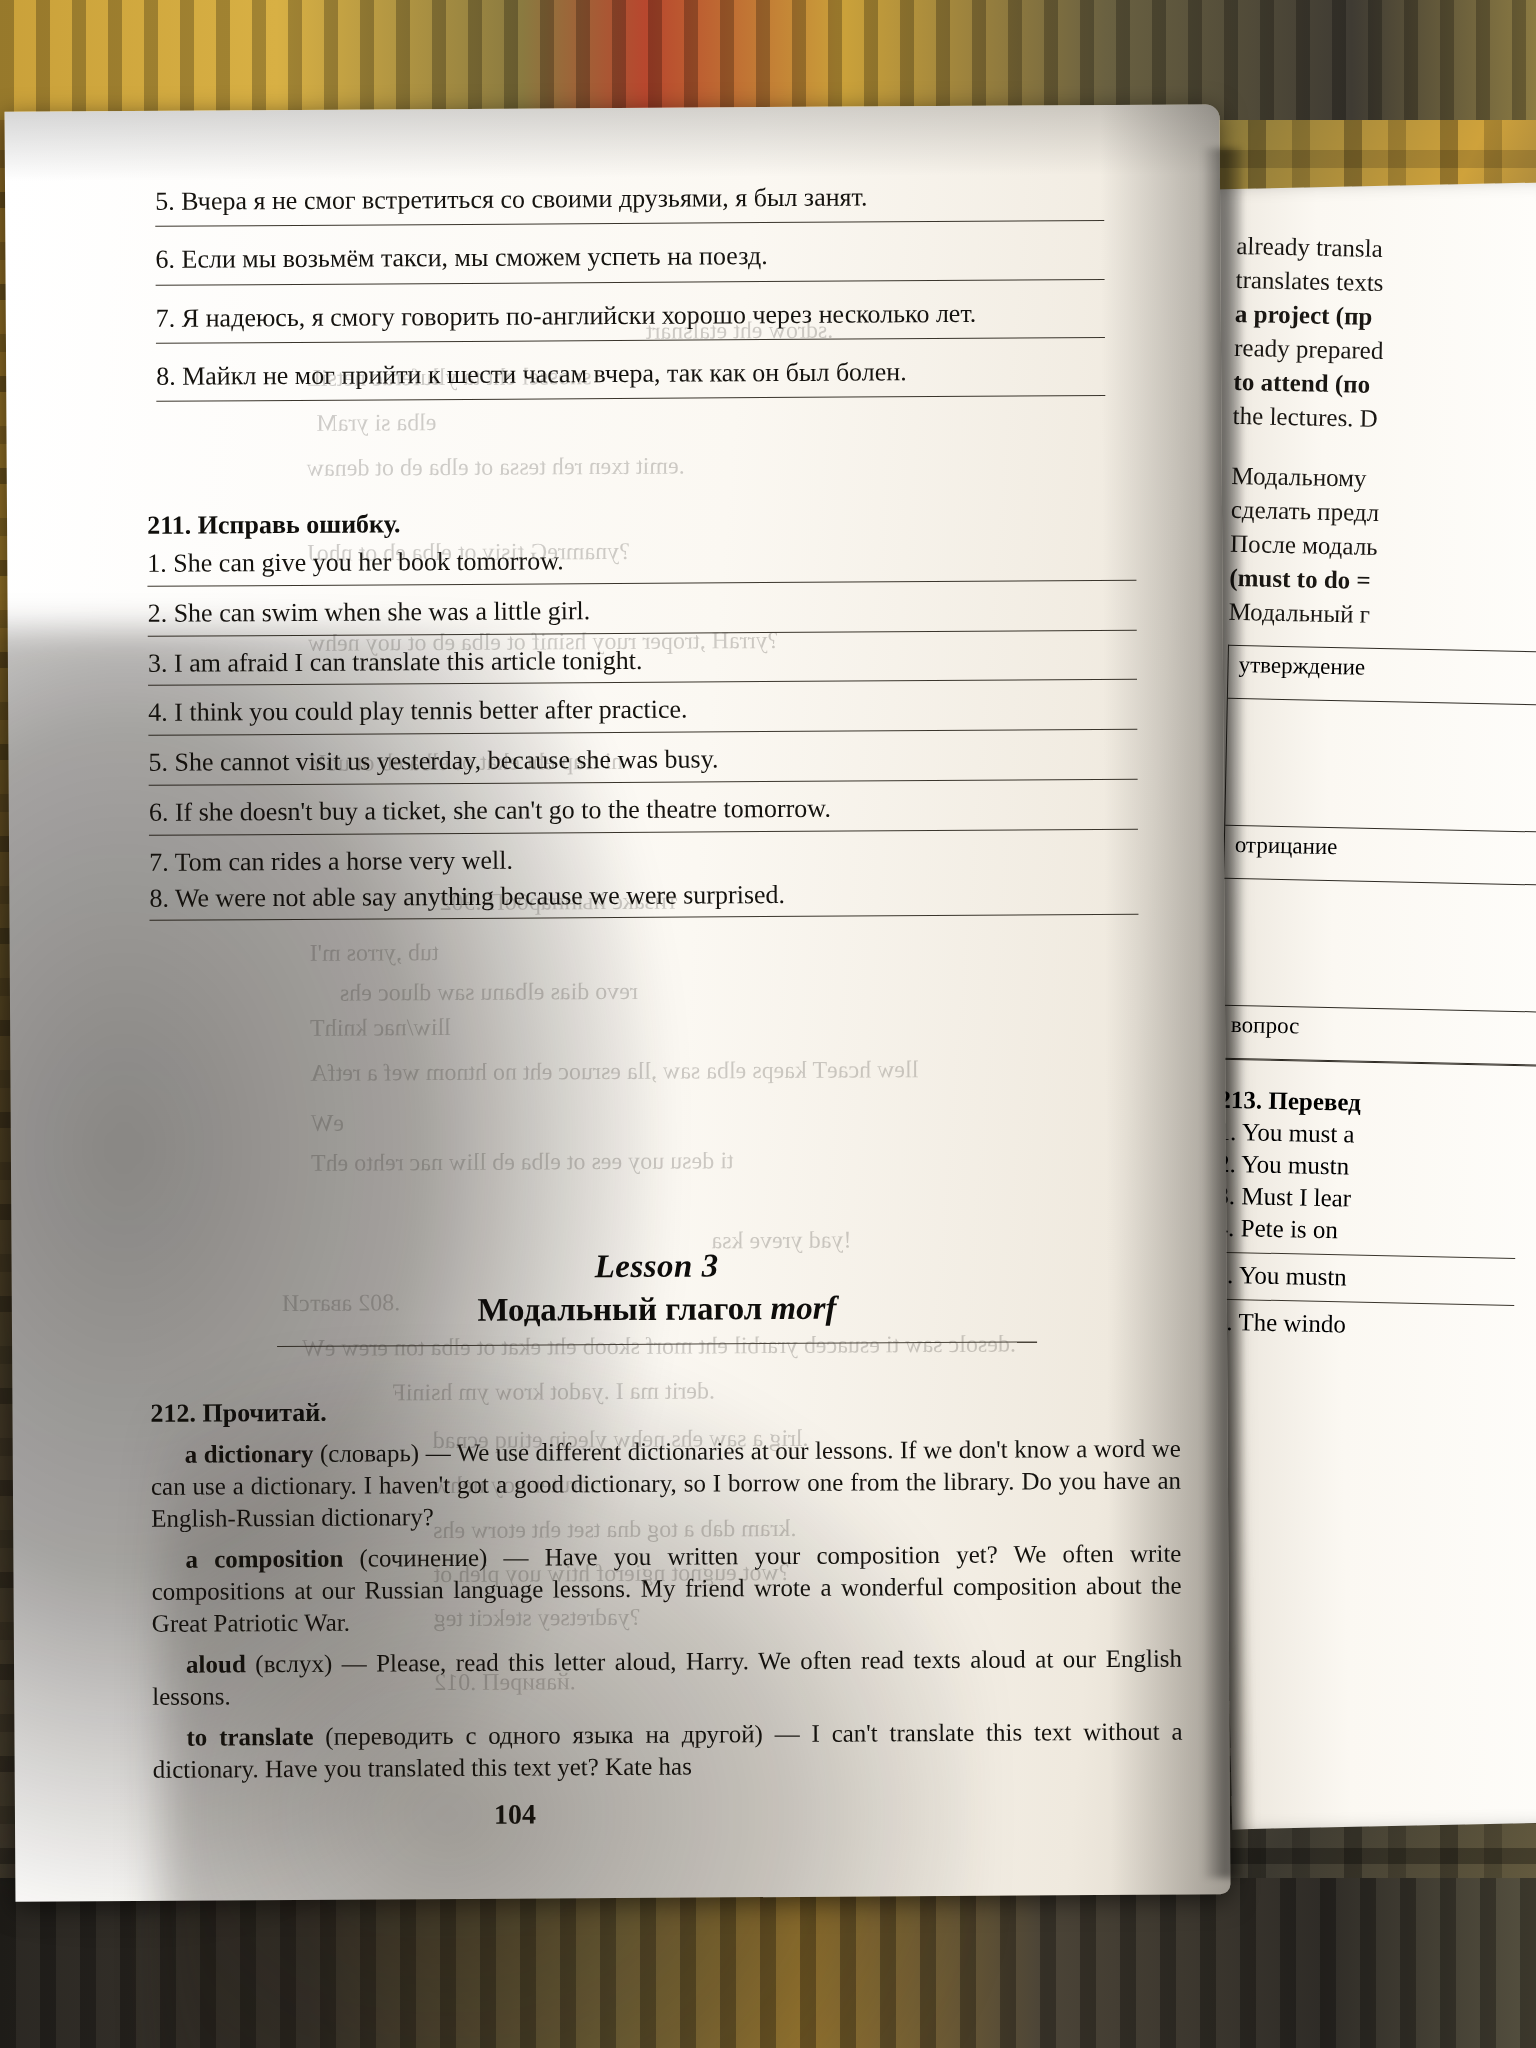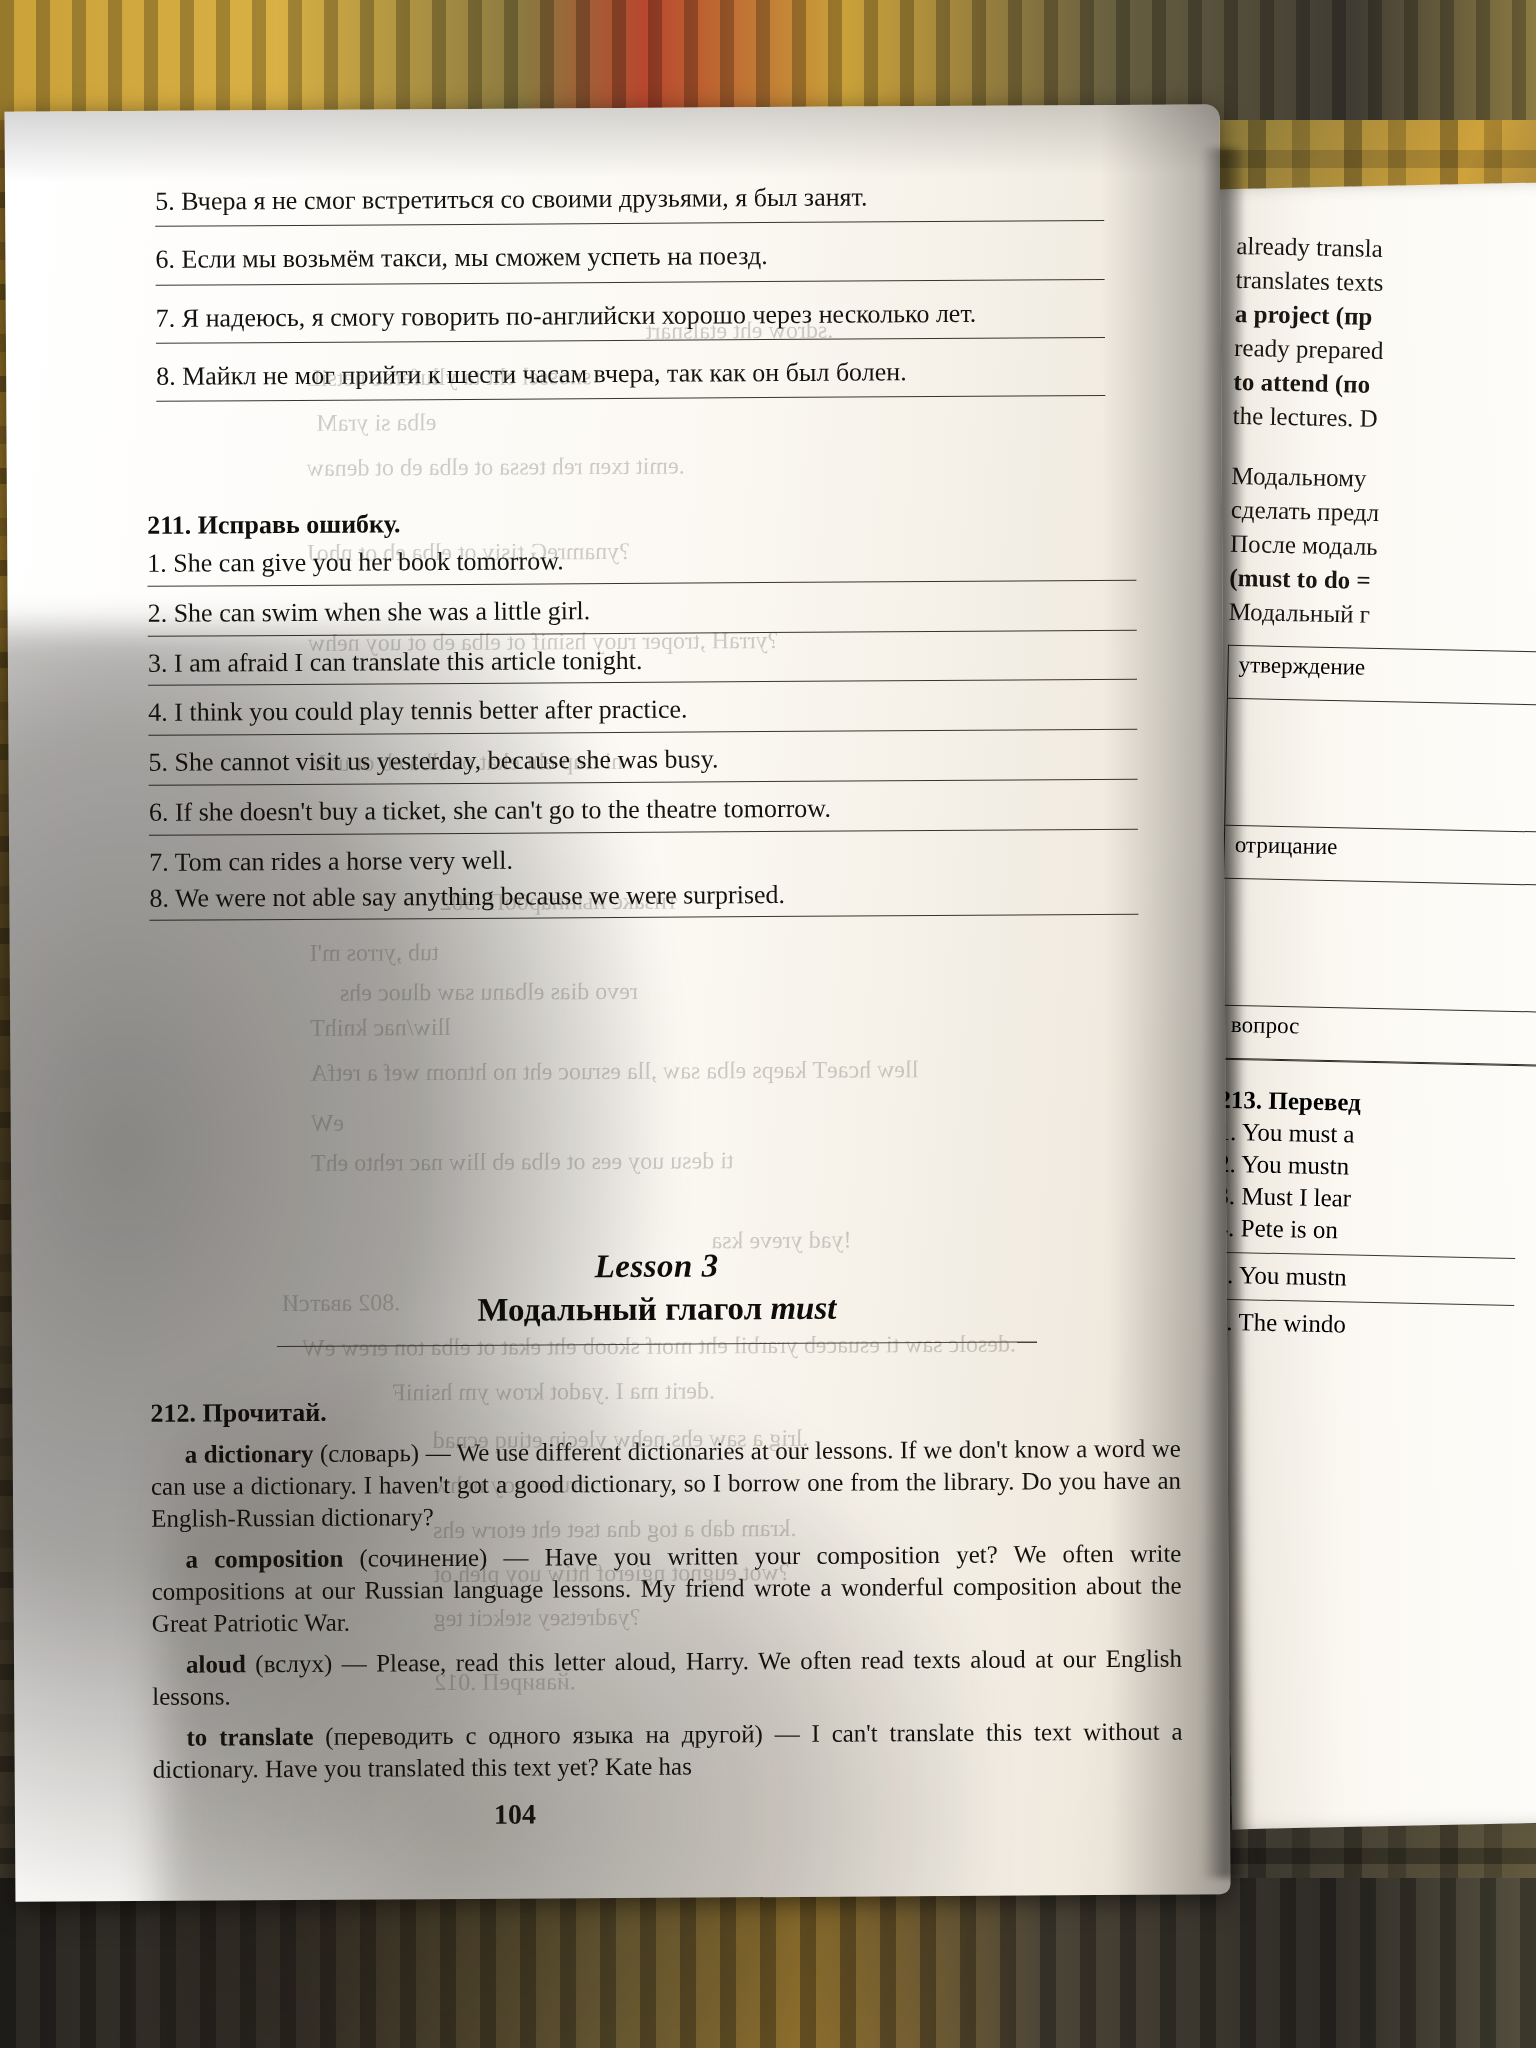--- a/index.html
+++ b/index.html
@@ -455,21 +455,21 @@
 
           <p class="ex-line" style="margin-top:2px">
             <span>8.</span>
             <span>We were not able say anything because we were surprised.</span>
           </p>
           <div class="gap-rule" style="width:96%"></div>
         </div>
 
         <div class="lesson-head">
           <div class="l1">Lesson 3</div>
-          <div class="l2"><span>Модальный глагол </span><em>must</em></div>
+          <div class="l2"><span>Модальный глагол </span><em>morf</em></div>
           <div class="lesson-rule"></div>
         </div>
 
         <div class="blk-3">
           <div class="head">212. Прочитай.</div>
 
           <p class="para">
             <span class="ind"></span><b>a dictionary</b>
             <span>(словарь)</span><span> — We use different dictionaries at our lessons. If we don't know a word we can use a dictionary. I haven't got a good dictionary, so I borrow one from the library. Do you have an English-Russian dictionary?</span>
           </p>

